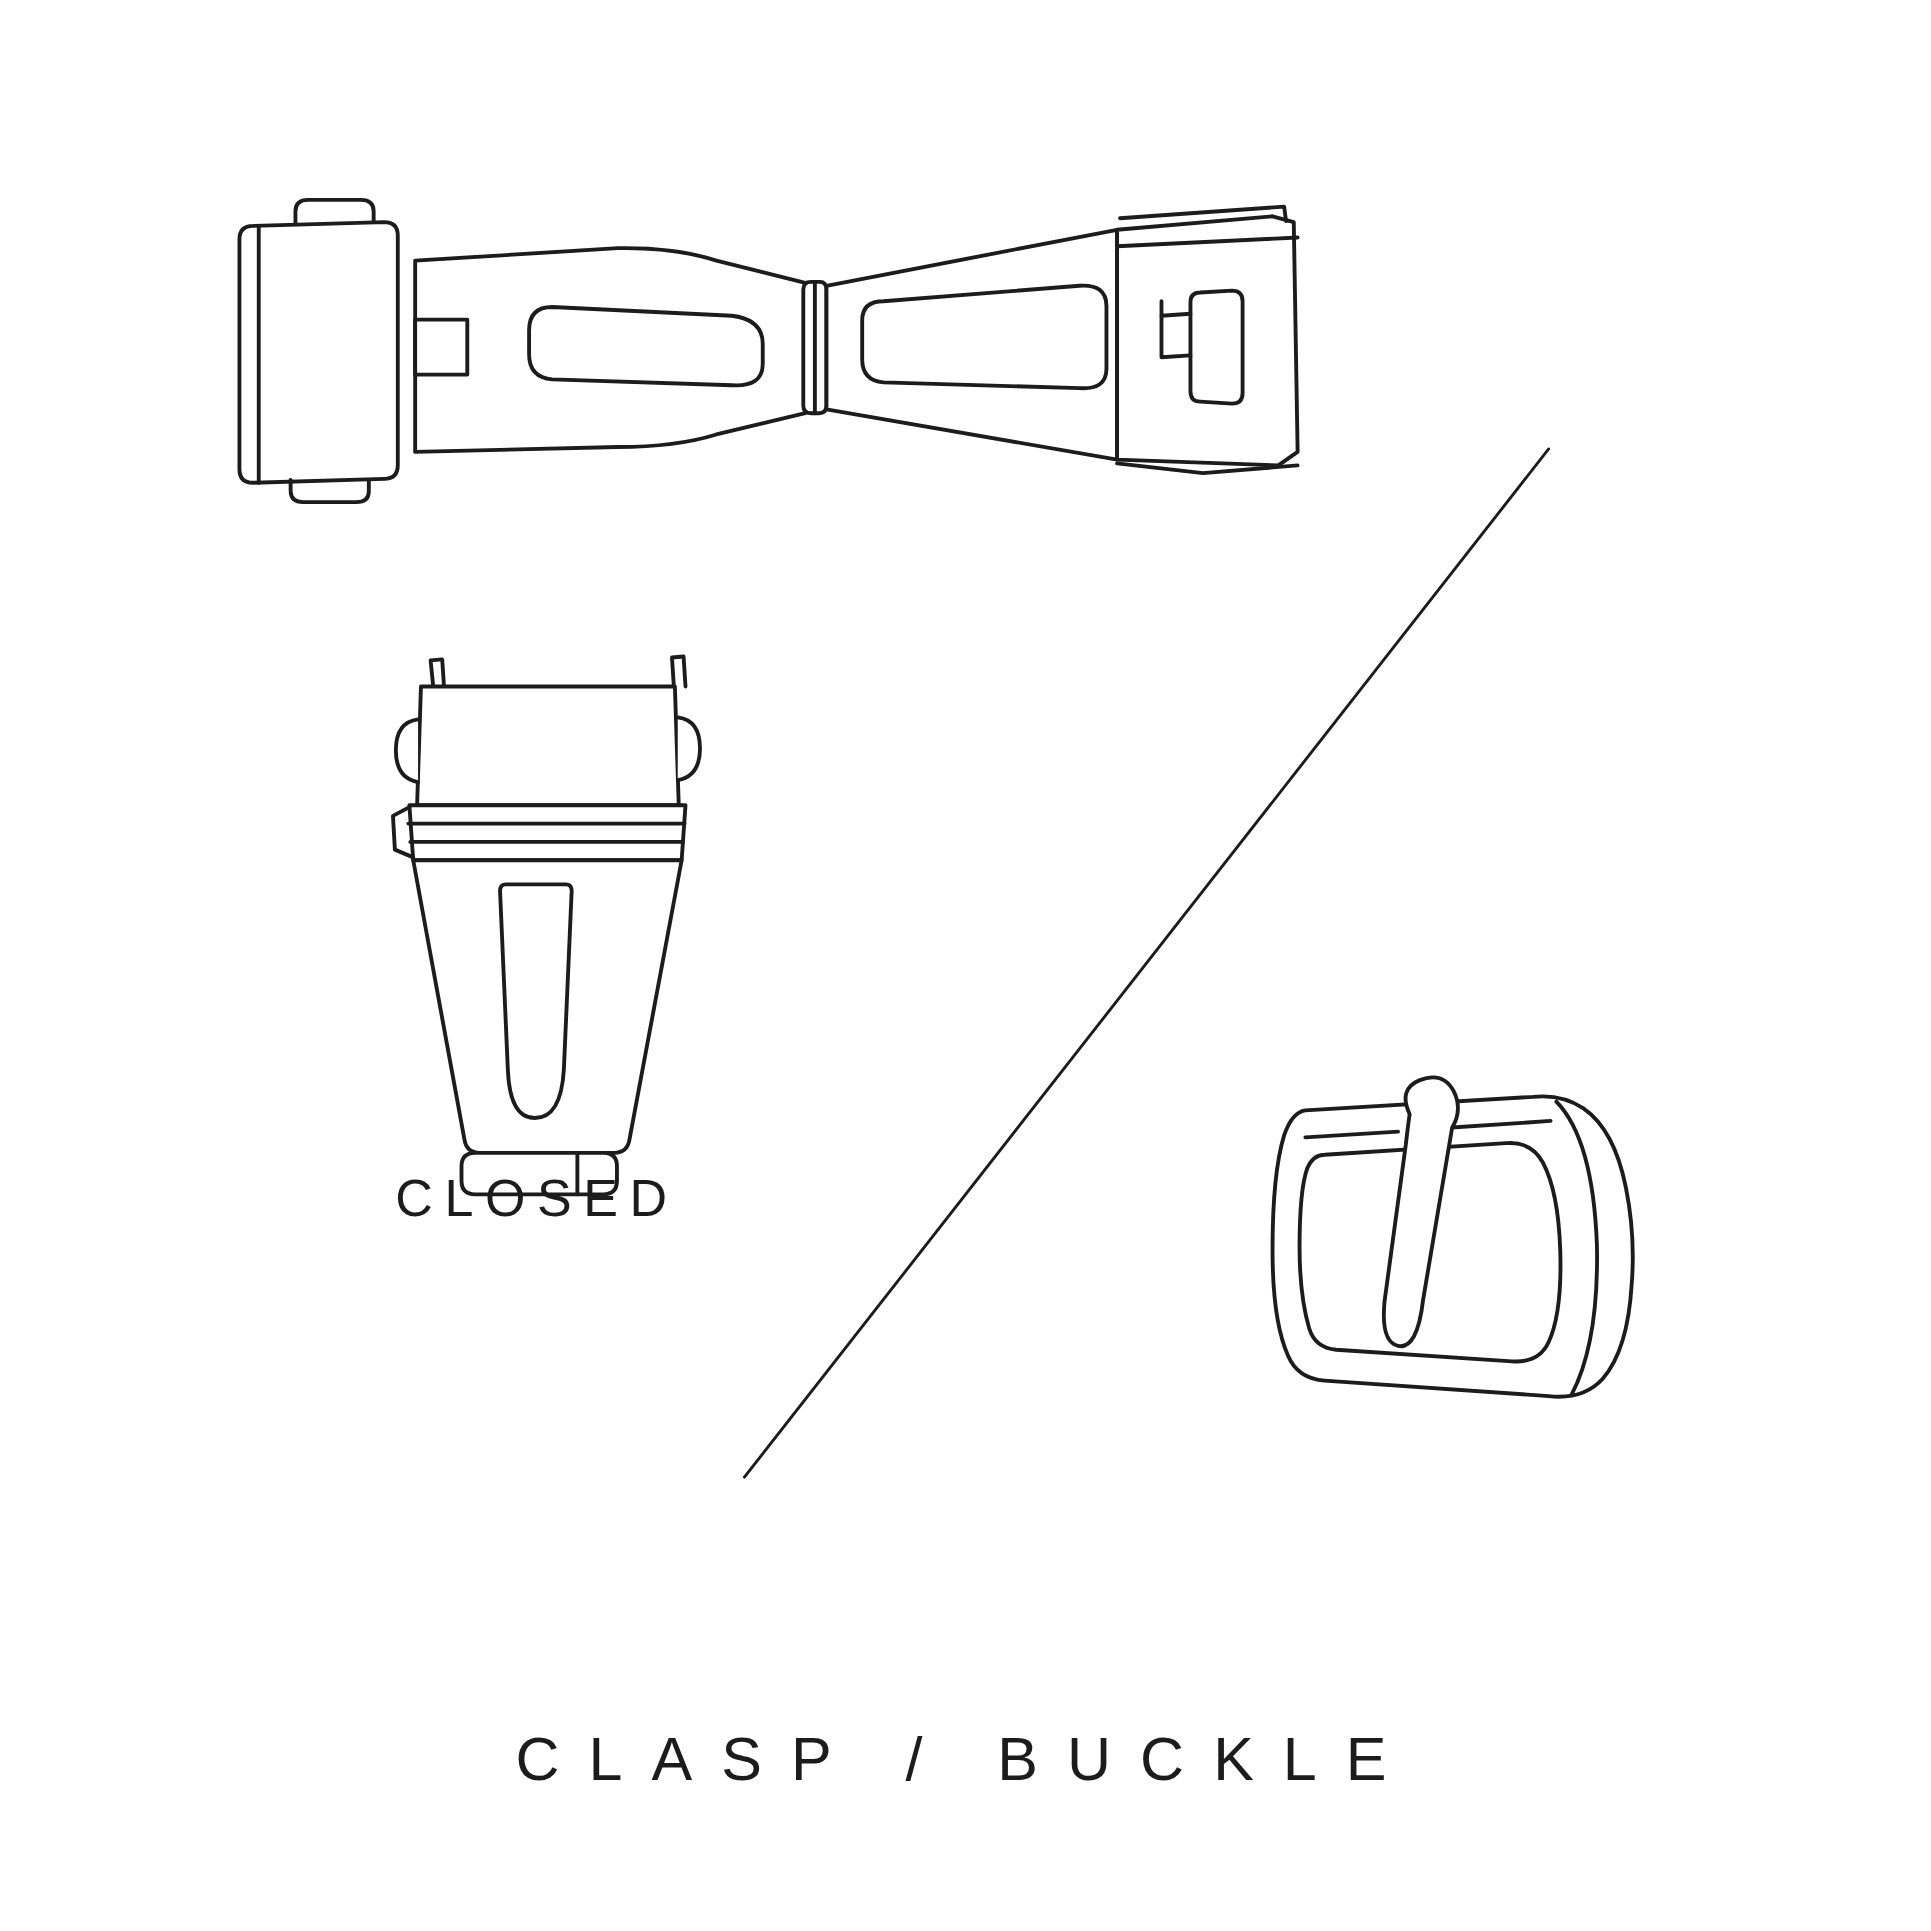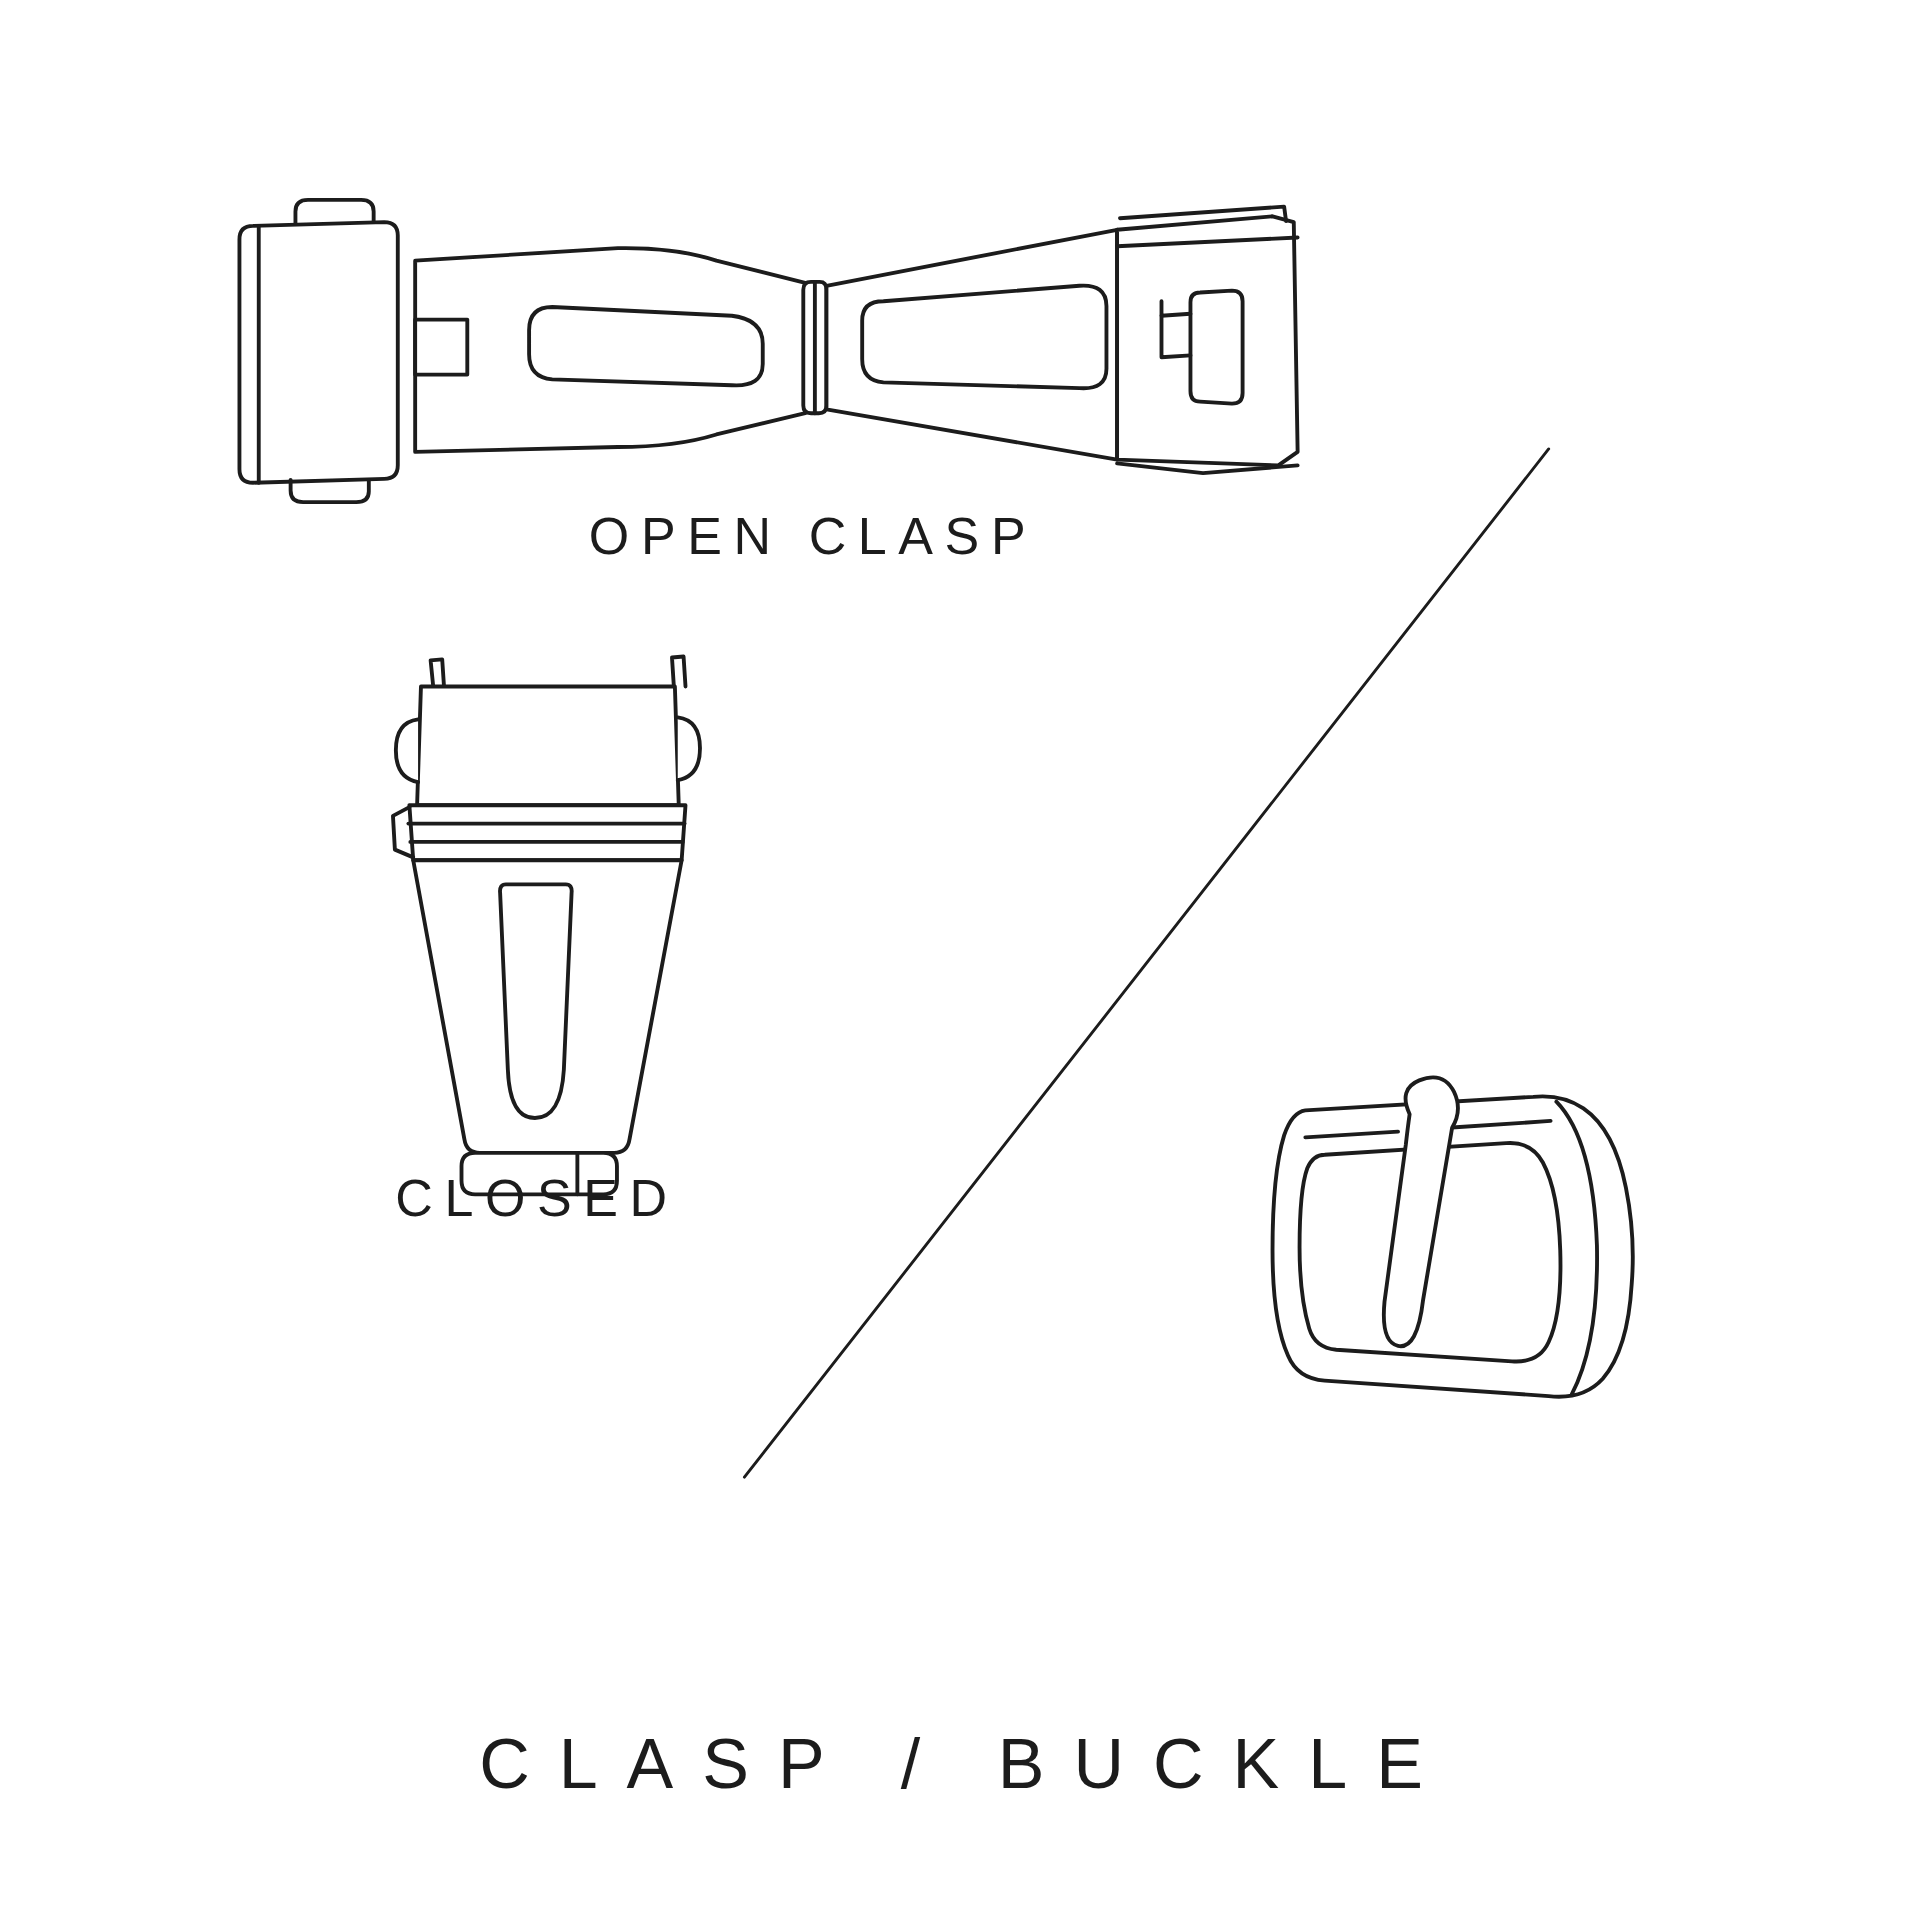--- a/index.html
+++ b/index.html
@@ -32,21 +32,21 @@
   }
   .caption.open-clasp { left: 813px; top: 506px; }
   .caption.closed     { left: 537px; top: 1168px; }
   .main-title {
     position: absolute;
     left: 0;
     top: 1724px;
     width: 100%;
     text-align: center;
     color: #1c1c1c;
-    font-size: 70px;
+    font-size: 61px;
     font-weight: 400;
     letter-spacing: 29px;
     white-space: nowrap;
   }
 </style>
 </head>
 <body>
 
 <div class="canvas">
 
@@ -108,20 +108,19 @@
       <path fill="#ffffff" d="M 1372,1196 L 1560,1184 Q 1586,1182 1598,1204 Q 1614,1234 1616,1295 Q 1618,1360 1604,1390 Q 1594,1412 1566,1410 L 1384,1398 Q 1362,1396 1356,1376 Q 1346,1342 1346,1292 Q 1346,1232 1354,1210 Q 1360,1196 1372,1196 Z"></path>
 
       <line x1="1352" y1="1178" x2="1448" y2="1172"></line>
       <line x1="1500" y1="1168" x2="1606" y2="1161"></line>
       <circle fill="#ffffff" cx="1489" cy="1172" r="9"></circle>
 
       <path fill="#ffffff" d="M 1460,1154 Q 1448,1128 1470,1119 Q 1495,1109 1506,1131 Q 1515,1150 1504,1168 L 1474,1346 Q 1468,1398 1448,1394 Q 1430,1390 1434,1348 L 1456,1186 Q 1458,1168 1460,1154 Z"></path>
     </g>
   </svg>
 
-  <div class="caption open-clasp">OPEN CLASP</div>
 
   <div class="caption closed">CLOSED</div>
 
   <div class="main-title">CLASP / BUCKLE</div>
 
 </div>
 
 
 </body></html>

